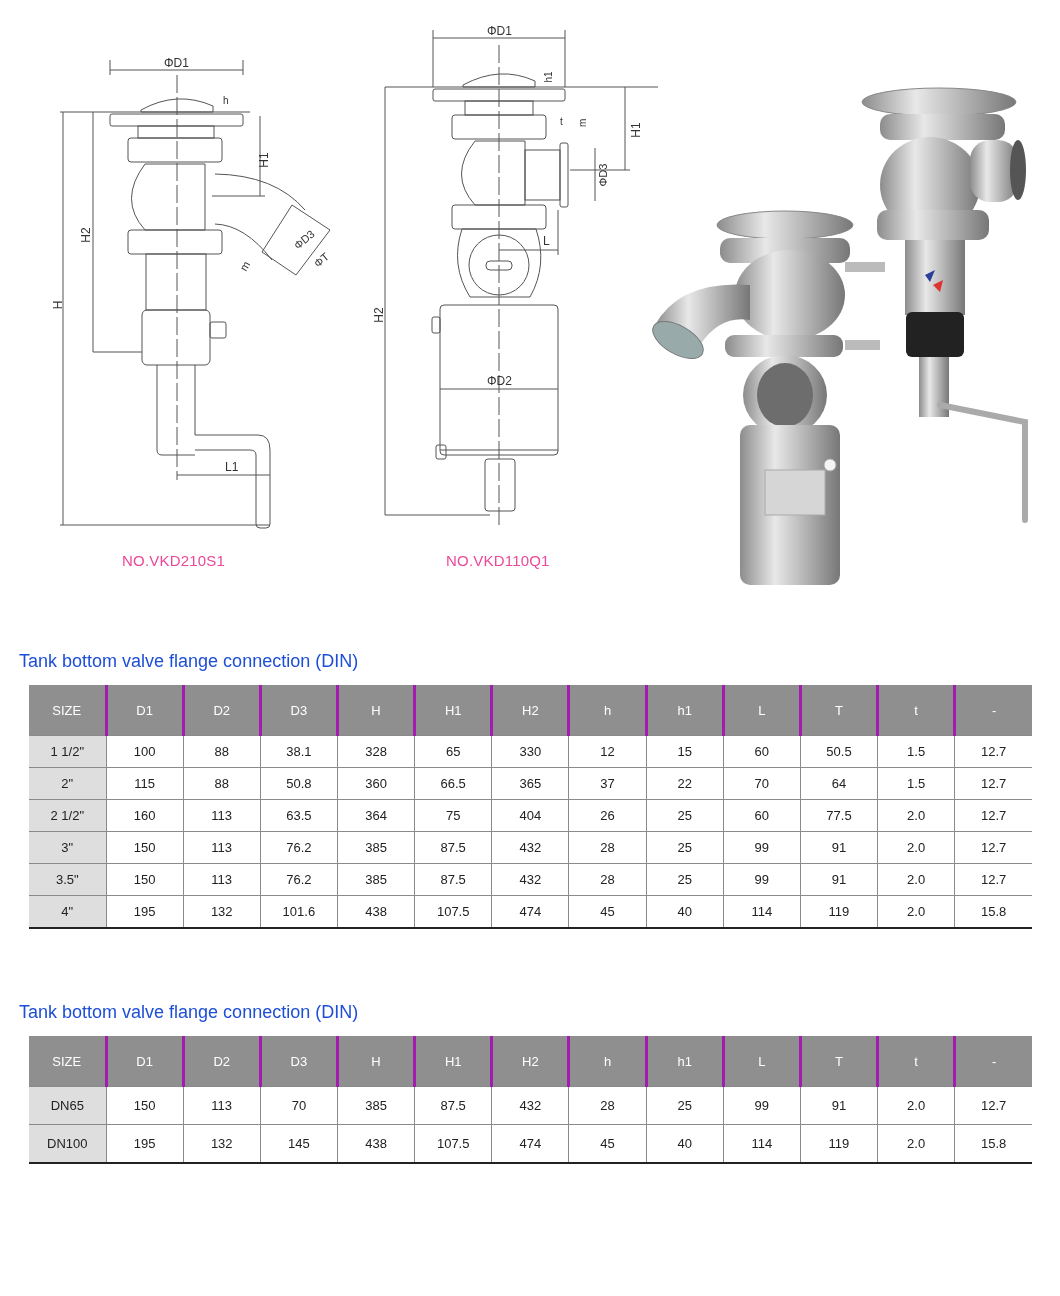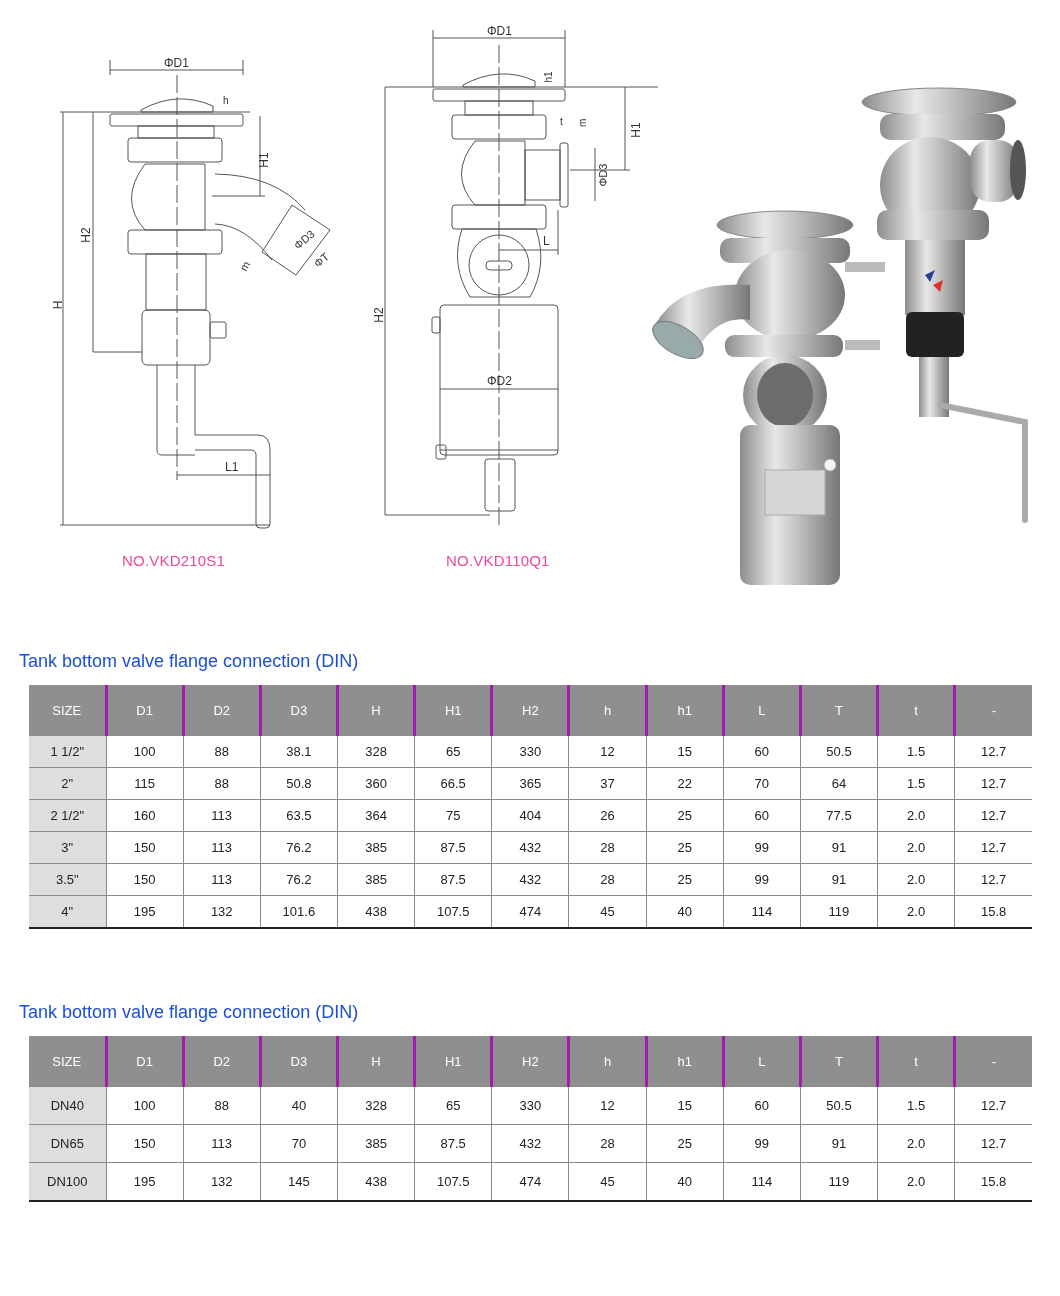--- a/index.html
+++ b/index.html
@@ -322,35 +322,20 @@
       <th>h</th>
       <th>h1</th>
       <th>L</th>
       <th>T</th>
       <th>t</th>
       <th>-</th>
     </tr>
   </thead>
   <tbody id="t2-body">
       <tr>
-        <td class="size">DN40</td>
-        <td>100</td>
-        <td>88</td>
-        <td>40</td>
-        <td>328</td>
-        <td>65</td>
-        <td>330</td>
-        <td>12</td>
-        <td>15</td>
-        <td>60</td>
-        <td>50.5</td>
-        <td>1.5</td>
-        <td>12.7</td>
-      </tr>
-      <tr>
         <td class="size">DN65</td>
         <td>150</td>
         <td>113</td>
         <td>70</td>
         <td>385</td>
         <td>87.5</td>
         <td>432</td>
         <td>28</td>
         <td>25</td>
         <td>99</td>

